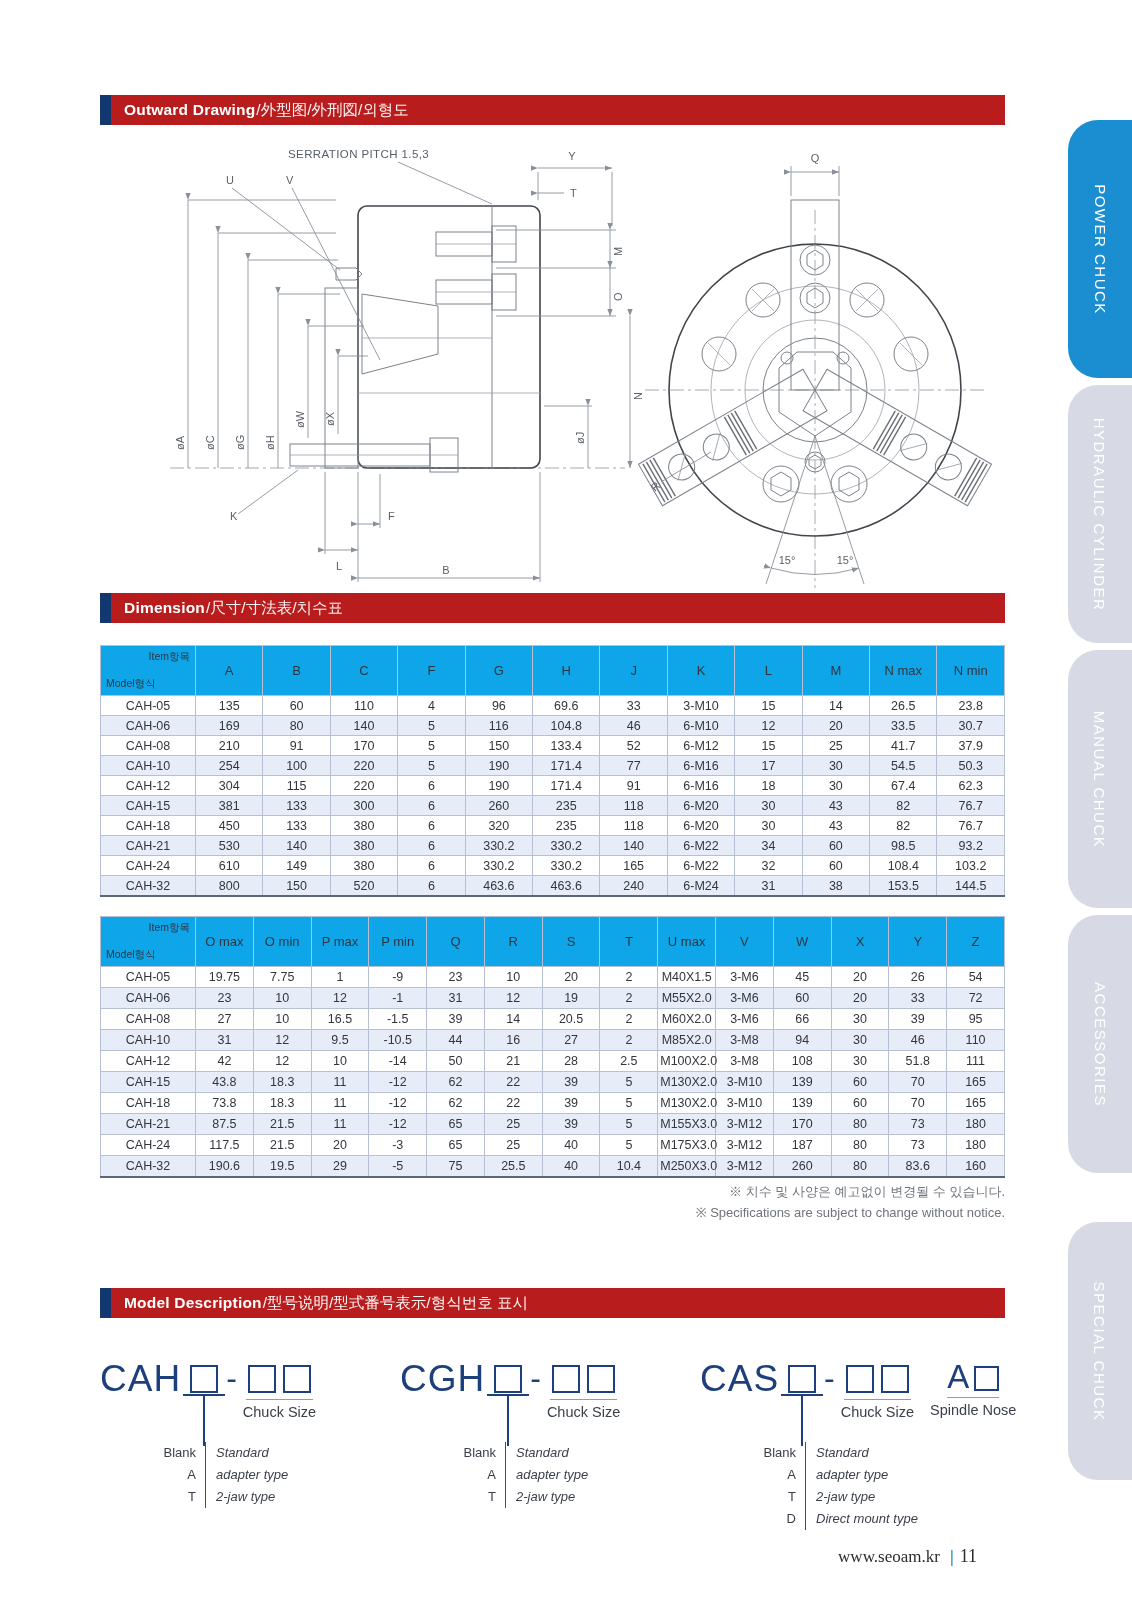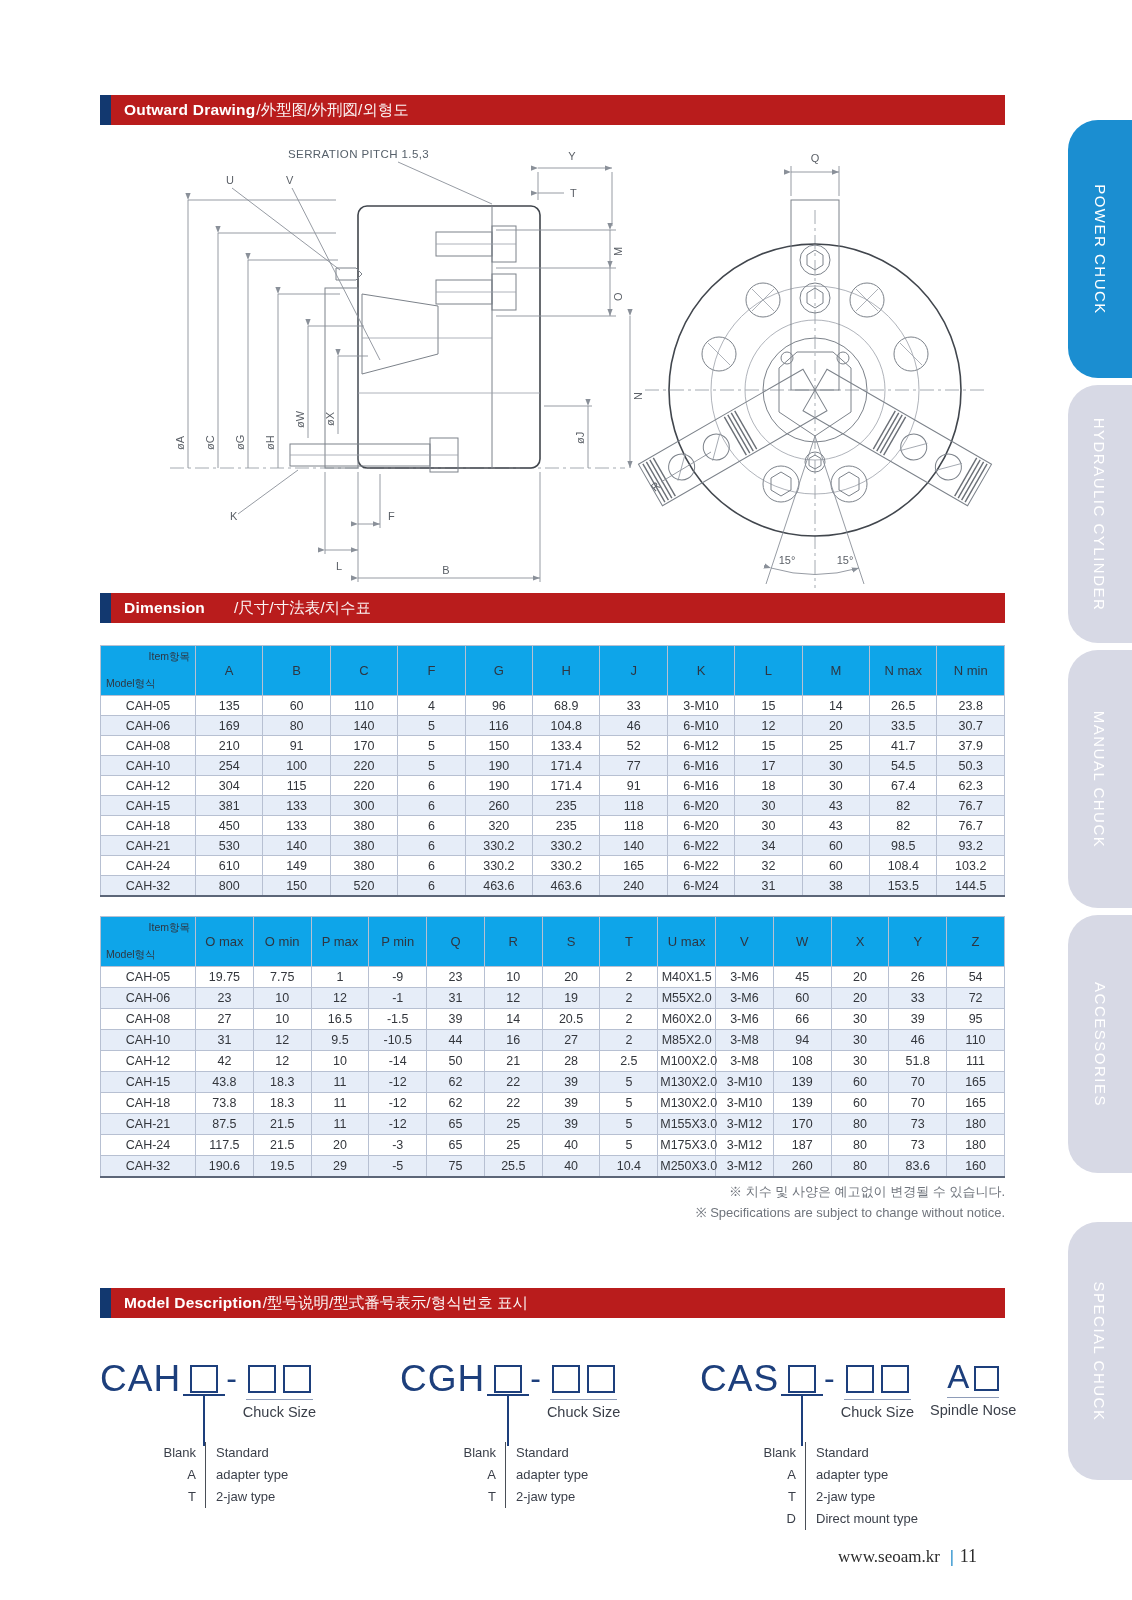--- a/index.html
+++ b/index.html
@@ -68,21 +68,21 @@
   .chuck-group { display:flex; flex-direction:column; align-items:center; margin-top:5px; }
   .chuck-boxes { display:flex; gap:7px; padding:0 2px 6px 2px; border-bottom:1.5px solid #8e9cb8; }
   .group-label { font-size:14.5px; color:#3a3f49; margin-top:4px; white-space:nowrap;text-align:center; }
   .spindle-group { display:flex; flex-direction:column; align-items:center; margin:0 0 0 16px; }
   .spindle-inner { display:flex; align-items:flex-start; gap:5px; padding-bottom:4px; border-bottom:1.5px solid #8e9cb8; }
   .spindle-letter { font-size:33px; line-height:1; color:#1d3f7c; }
   .spindle-inner .mbox { width:21px; height:21px; margin-top:6px; }
   .options { margin-top:22px; font-size:13px; color:#3a3f49; }
   .opt-row { display:flex; line-height:1.7; }
   .opt-key { width:96px; text-align:right; padding-right:9px; }
-  .opt-val { border-left:1.5px solid #4a4f57; padding-left:10px; }
+  .opt-val { border-left:1.5px solid #4a4f57; padding-left:10px;font-style:italic; }
 
   
   .side-tab {
     position:absolute; right:0; width:64px; height:258px;
     border-radius:30px 0 0 30px; display:flex; align-items:center; justify-content:center;
     background:#d7d9e5;
   }
   .side-tab.active { background:#1b8ed1; }
   .side-tab .tab-label {
     transform:rotate(90deg); white-space:nowrap; color:#ffffff;
@@ -273,21 +273,21 @@
   <text transform="translate(40,352) rotate(-42)">R</text>
 
   <line class="dim" x1="200" y1="296" x2="151" y2="444"></line>
   <line class="dim" x1="200" y1="296" x2="249" y2="444"></line>
   <path class="dim" d="M156,428 Q200,441 244,428" marker-start="url(#arr2)" marker-end="url(#arr2)"></path>
   <text x="172" y="424" text-anchor="middle">15°</text>
   <text x="230" y="424" text-anchor="middle">15°</text>
 </svg>
 </div>
 
-<div class="section-bar" style="top:593px;gap:28px;">
+<div class="section-bar" style="top:593px;">
   <span class="accent"></span>
   <span class="bar-en">Dimension</span>
     <span class="bar-rest">/尺寸/寸法表/치수표</span>
 </div>
 
 <table class="dim-table" id="table1">
   <thead>
       <tr>
     <th class="corner">
       <span class="c-top">Item항목</span>
@@ -308,21 +308,21 @@
       </tr>
     </thead>
   <tbody>
       <tr>
         <td>CAH-05</td>
         <td>135</td>
         <td>60</td>
         <td>110</td>
         <td>4</td>
         <td>96</td>
-        <td>68.9</td>
+        <td>69.6</td>
         <td>33</td>
         <td>3-M10</td>
         <td>15</td>
         <td>14</td>
         <td>26.5</td>
         <td>23.8</td>
       </tr>
       <tr>
         <td>CAH-06</td>
         <td>169</td>

